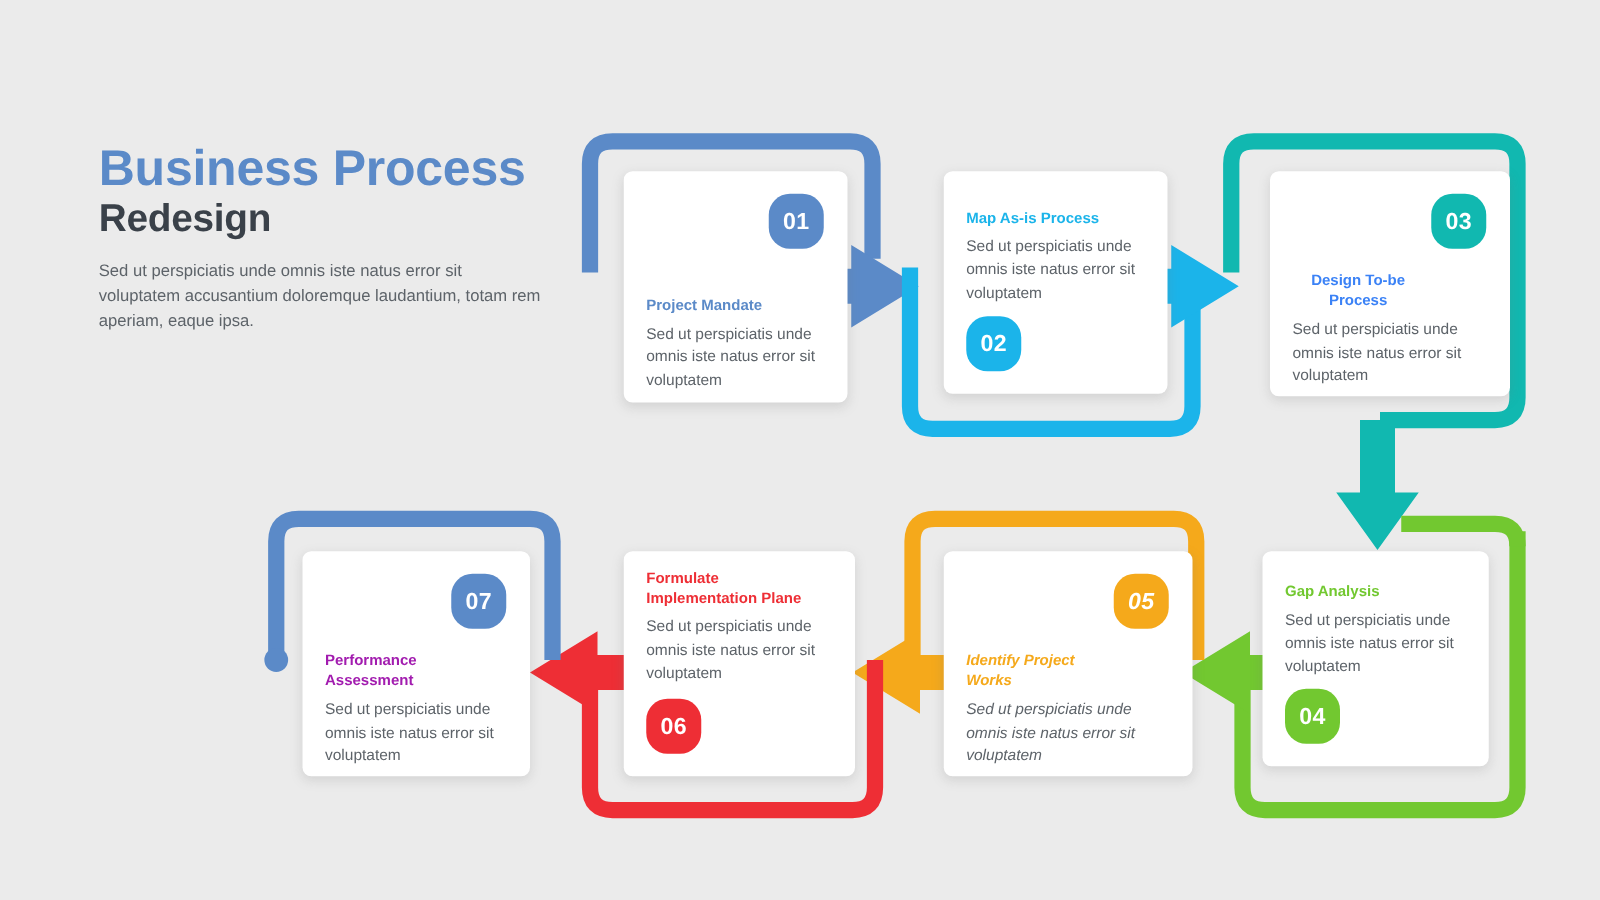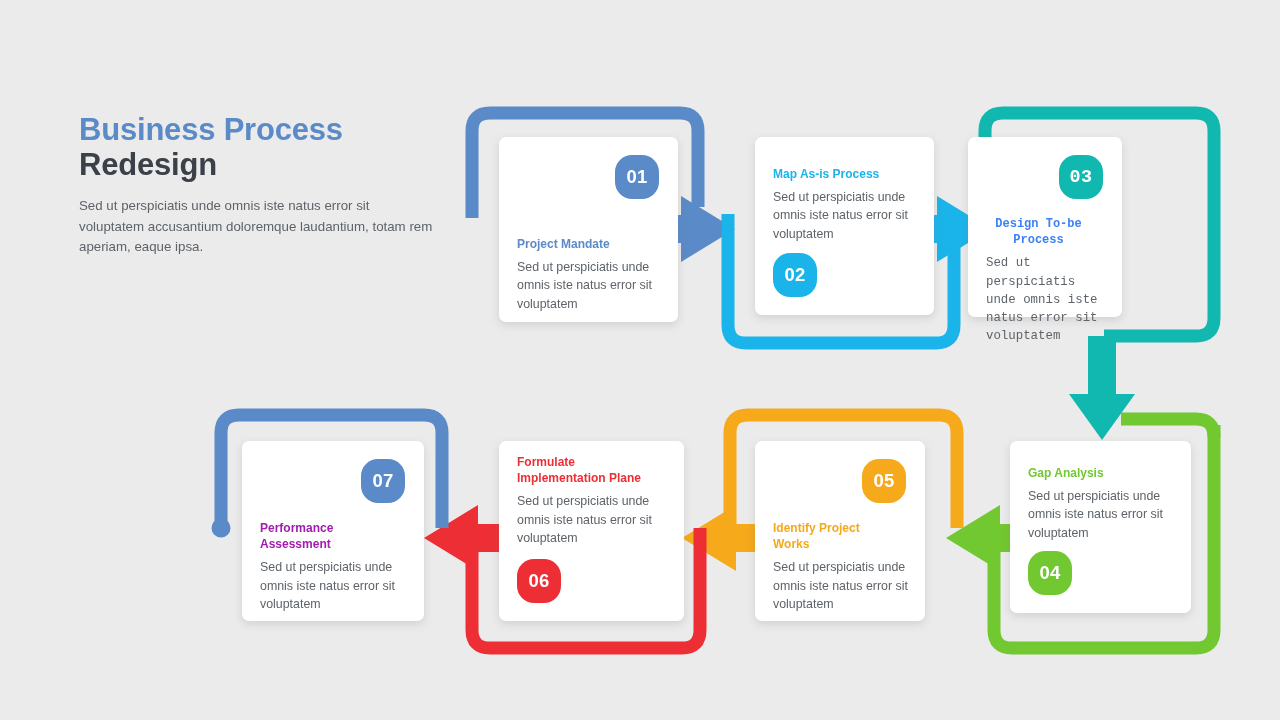--- a/index.html
+++ b/index.html
@@ -8,21 +8,21 @@
     background:#ebebeb;
     font-family:"Liberation Sans", sans-serif;
     overflow:hidden;
     position:relative;
   }
   #stage{position:absolute;inset:0;}
 
   
   .heading{position:absolute;left:79px;top:113px;width:380px;}
   .title-l1{
-    font-size:31px;font-weight:bold;color:#5b8ac8;
+    font-size:40px;font-weight:bold;color:#5b8ac8;
     letter-spacing:-0.2px;line-height:1.12;margin:0;
   }
   .title-l2{
     font-size:31px;font-weight:bold;color:#3a4149;
     letter-spacing:-0.2px;line-height:1.12;margin:0;
   }
   .subtitle{
     margin:14px 0 0 0;font-size:13.3px;line-height:1.53;
     color:#5d6369;width:358px;
   }
@@ -117,41 +117,41 @@
   <div class="card" style="left:755px;top:137px;width:179px;height:178px;">
     <div class="card-inner" style="top:29px;">
       <p class="c-title" style="color:#1bb4ea;">Map As-is Process</p>
       <p class="c-desc">Sed ut perspiciatis unde omnis iste natus error sit voluptatem</p>
     </div>
     <div class="badge" style="left:18px;bottom:18px;background:#1bb4ea;">
       <span>02</span>
     </div>
   </div>
 
-  <div class="card" style="left:968px;top:137px;width:154px;height:180px;font-family:Liberation Mono, monospace;">
+  <div class="card" style="left:1016px;top:137px;width:192px;height:180px;">
     <div class="badge" style="right:19px;top:18px;background:#11b8b0;">
       <span>03</span>
     </div>
     <div class="card-inner" style="top:79px;">
       <p class="c-title" style="color:#3b82f6;width:105px;text-align:center;">Design To-be Process</p>
       <p class="c-desc">Sed ut perspiciatis unde omnis iste natus error sit voluptatem</p>
     </div>
   </div>
 
   <div class="card" style="left:1010px;top:441px;width:181px;height:172px;">
     <div class="card-inner" style="top:24px;">
       <p class="c-title" style="color:#72c830;">Gap Analysis</p>
       <p class="c-desc">Sed ut perspiciatis unde omnis iste natus error sit voluptatem</p>
     </div>
     <div class="badge" style="left:18px;bottom:18px;background:#72c830;">
       <span>04</span>
     </div>
   </div>
 
-  <div class="card" style="left:755px;top:441px;width:170px;height:180px;">
+  <div class="card" style="left:755px;top:441px;width:199px;height:180px;font-style:italic;">
     <div class="badge" style="right:19px;top:18px;background:#f5a91b;">
       <span>05</span>
     </div>
     <div class="card-inner" style="top:79px;">
       <p class="c-title" style="color:#f5a91b;width:105px;">Identify Project Works</p>
       <p class="c-desc">Sed ut perspiciatis unde omnis iste natus error sit voluptatem</p>
     </div>
   </div>
 
   <div class="card" style="left:499px;top:441px;width:185px;height:180px;">

